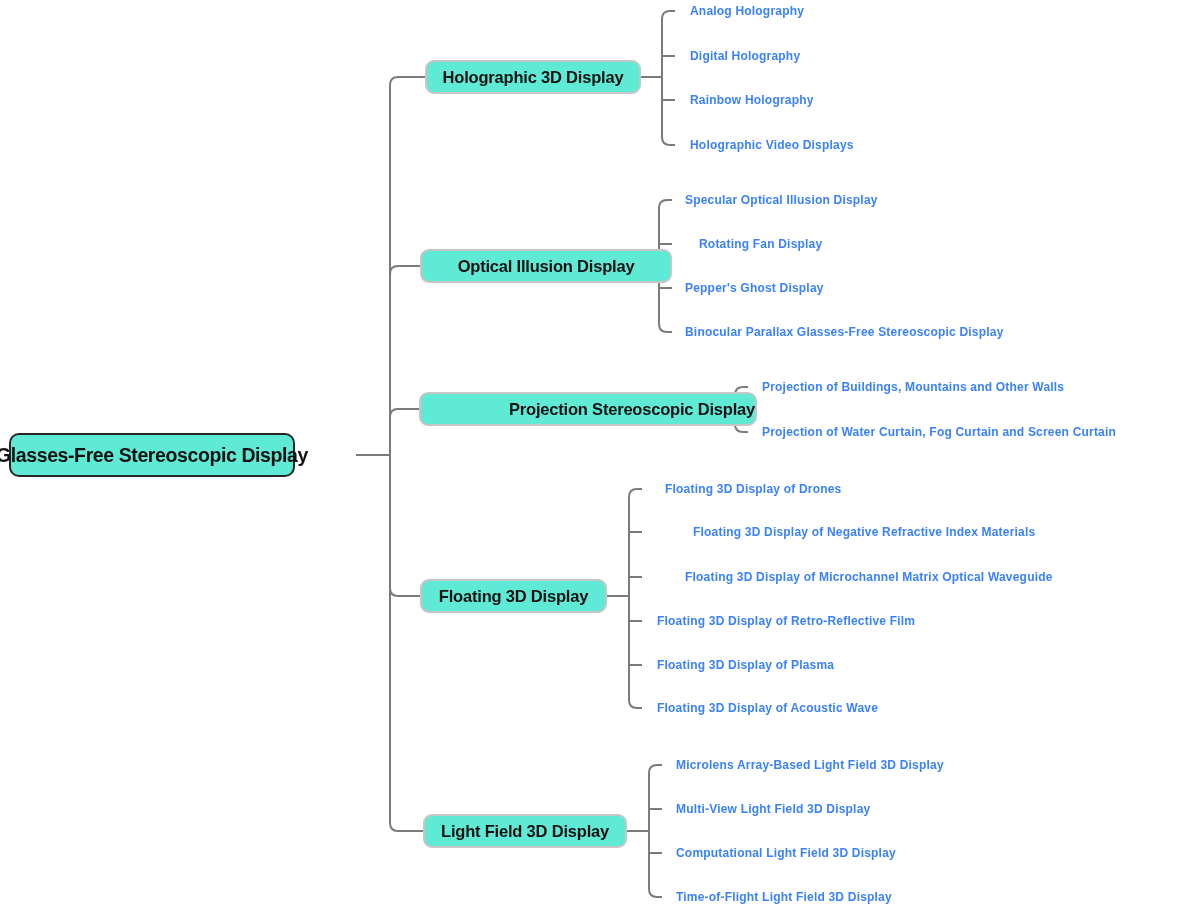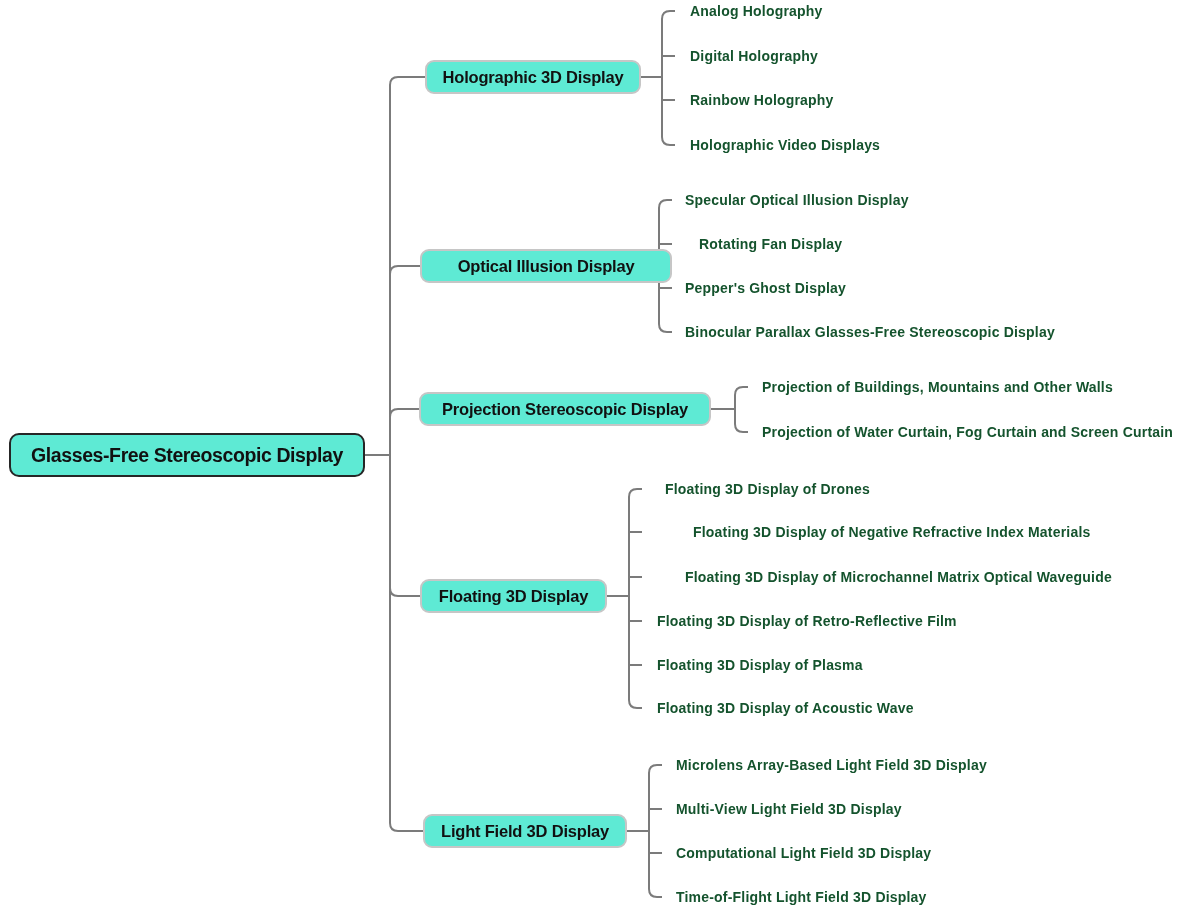--- a/index.html
+++ b/index.html
@@ -25,21 +25,21 @@
     position: absolute;
     box-sizing: border-box;
     background: #5eead4;
     display: flex;
     align-items: center;
     justify-content: center;
     white-space: nowrap;
   }
   .node.root {
     left: 9px; top: 433px;
-    width: 356px; height: 44px;
+    width: 286px; height: 44px;
     border: 2px solid #262626;
     border-radius: 10px;
     font-size: 19.5px;
     font-weight: bold;
     letter-spacing: -0.4px;
     color: #111111;
     z-index: 2;
   }
   .node.branch {
     height: 34px;
@@ -48,24 +48,24 @@
     font-size: 16.5px;
     font-weight: bold;
     letter-spacing: -0.2px;
     color: #111111;
     z-index: 2;
   }
   .leaf-label {
     position: absolute;
     height: 20px;
     line-height: 20px;
-    font-size: 14px;
+    font-size: 12px;
     font-weight: bold;
     letter-spacing: 0.2px;
-    color: #14532d;
+    color: #3b82f6;
     white-space: nowrap;
     z-index: 2;
   }
 </style>
 </head>
 <body>
 
 <div class="stage">
   <svg id="connector-svg" viewBox="0 0 1200 911" xmlns="http://www.w3.org/2000/svg">
       <path d="M 356 455 H 390" fill="none" stroke="#7b7b7b" stroke-width="2"></path>
@@ -107,21 +107,21 @@
       <div class="leaf-label" style="left: 690px; top: 46px;">Digital Holography</div>
       <div class="leaf-label" style="left: 690px; top: 90px;">Rainbow Holography</div>
       <div class="leaf-label" style="left: 690px; top: 135px;">Holographic Video Displays</div>
       <div class="node branch" style="left: 420px; top: 249px; width: 252px;">
         <span>Optical Illusion Display</span>
       </div>
       <div class="leaf-label" style="left: 685px; top: 190px;">Specular Optical Illusion Display</div>
       <div class="leaf-label" style="left: 699px; top: 234px;">Rotating Fan Display</div>
       <div class="leaf-label" style="left: 685px; top: 278px;">Pepper's Ghost Display</div>
       <div class="leaf-label" style="left: 685px; top: 322px;">Binocular Parallax Glasses-Free Stereoscopic Display</div>
-      <div class="node branch" style="left: 419px; top: 392px; width: 292px;">
+      <div class="node branch" style="left: 419px; top: 392px; width: 338px; justify-content: flex-end;">
         <span>Projection Stereoscopic Display</span>
       </div>
       <div class="leaf-label" style="left: 762px; top: 377px;">Projection of Buildings, Mountains and Other Walls</div>
       <div class="leaf-label" style="left: 762px; top: 422px;">Projection of Water Curtain, Fog Curtain and Screen Curtain</div>
       <div class="node branch" style="left: 420px; top: 579px; width: 187px;">
         <span>Floating 3D Display</span>
       </div>
       <div class="leaf-label" style="left: 657px; top: 479px; padding-left: 8px;">Floating 3D Display of Drones</div>
       <div class="leaf-label" style="left: 657px; top: 522px; padding-left: 36px;">Floating 3D Display of Negative Refractive Index Materials</div>
       <div class="leaf-label" style="left: 657px; top: 567px; padding-left: 28px;">Floating 3D Display of Microchannel Matrix Optical Waveguide</div>

